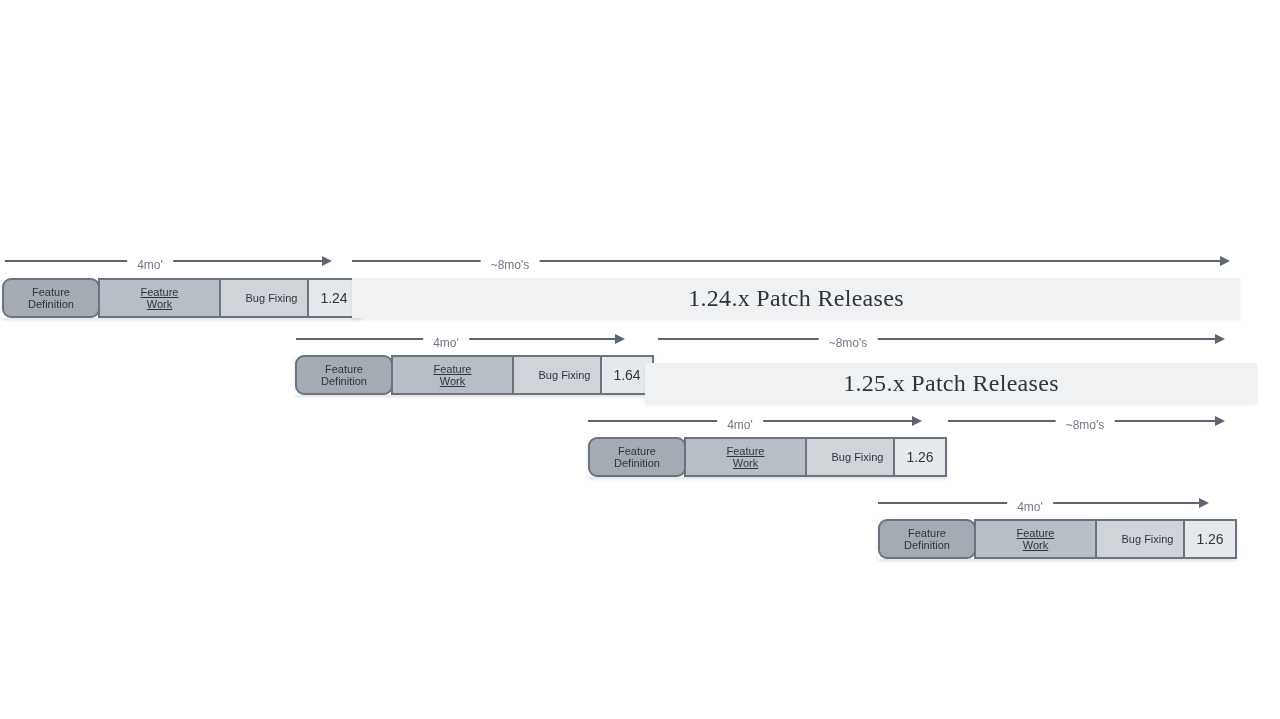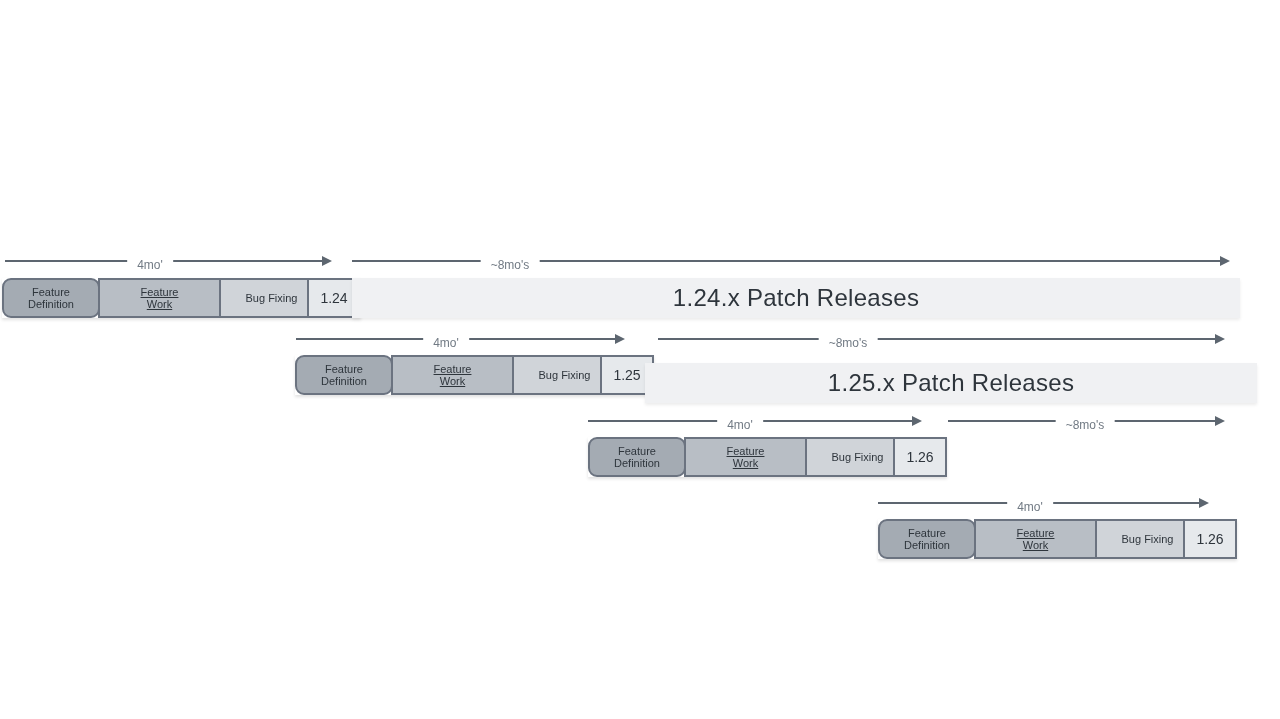--- a/index.html
+++ b/index.html
@@ -68,20 +68,21 @@
     height:40px;
     background:#f0f1f3;
     display:flex;
     align-items:center;
     justify-content:center;
     font-size:24px;
     letter-spacing:0.3px;
     color:#2e353c;
     box-shadow:0 2px 3px rgba(0,0,0,0.08);
     white-space:nowrap;
+    font-family:Liberation Serif, serif;
   }
 
   
   
   .a1-4mo{ left:5px;   top:260px; width:325px; }
   .a1-4mo .alabel{ left:145px; }
   .a1-8mo{ left:352px; top:260px; width:876px; }
   .a1-8mo .alabel{ left:158px; }
   .bar1{ left:2px;   top:278px; }
   .patch1{ left:352px; top:278px; width:888px; }
@@ -142,21 +143,21 @@
   <div class="bar bar2">
     <div class="seg seg-fd">
         <span class="wrap2">Feature Definition</span>
       </div>
     <div class="seg seg-fw">
         <span class="wrap2">Feature Work</span>
       </div>
     <div class="seg seg-bf">
         <span class="wrap2">Bug Fixing</span>
       </div>
-    <div class="seg seg-ver">1.25</div>
+    <div class="seg seg-ver">1.64</div>
   </div>
   <div class="patchbar patch2">1.25.x Patch Releases</div>
 
   <div class="arrow a3-4mo">
     <span class="head"></span>
     <span class="alabel">4mo'</span>
   </div>
   <div class="arrow a3-8mo">
     <span class="head"></span>
     <span class="alabel">~8mo's</span>

